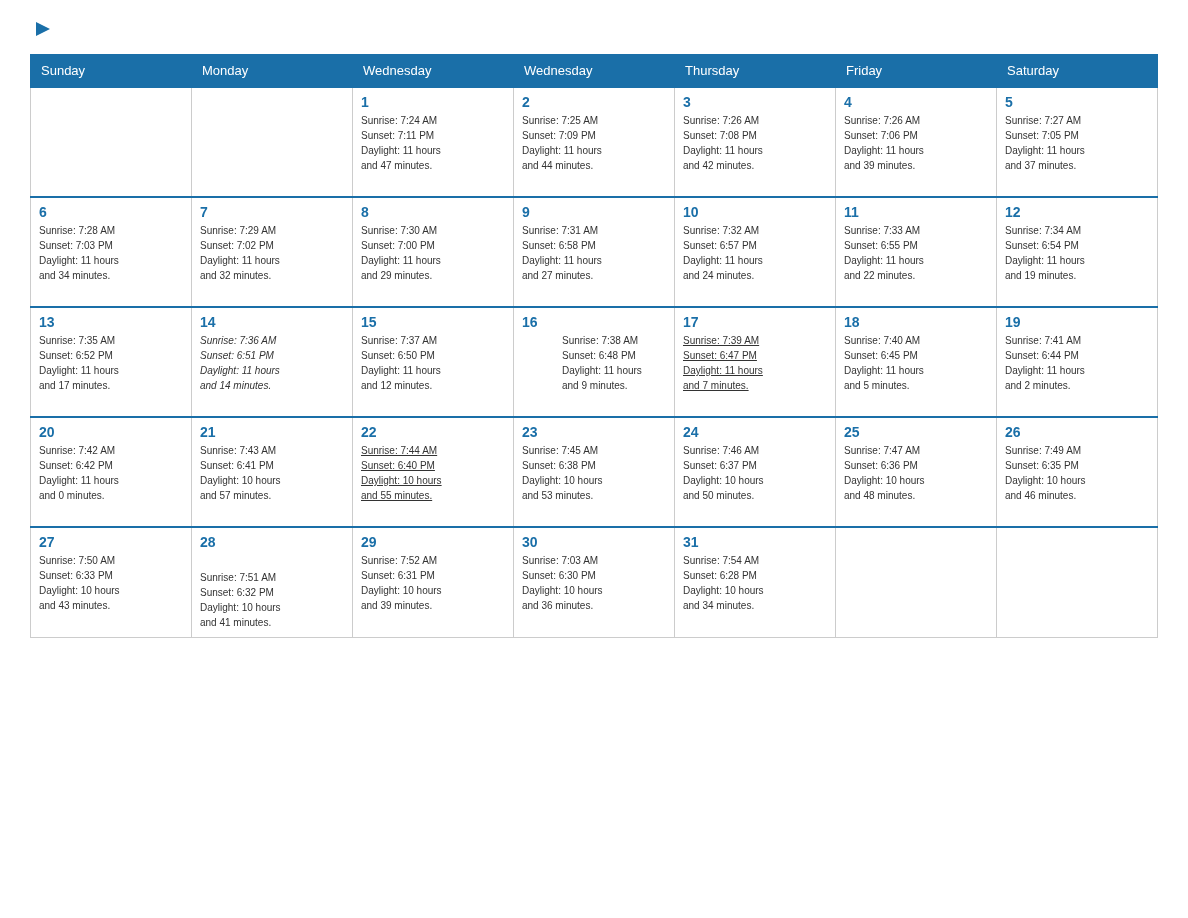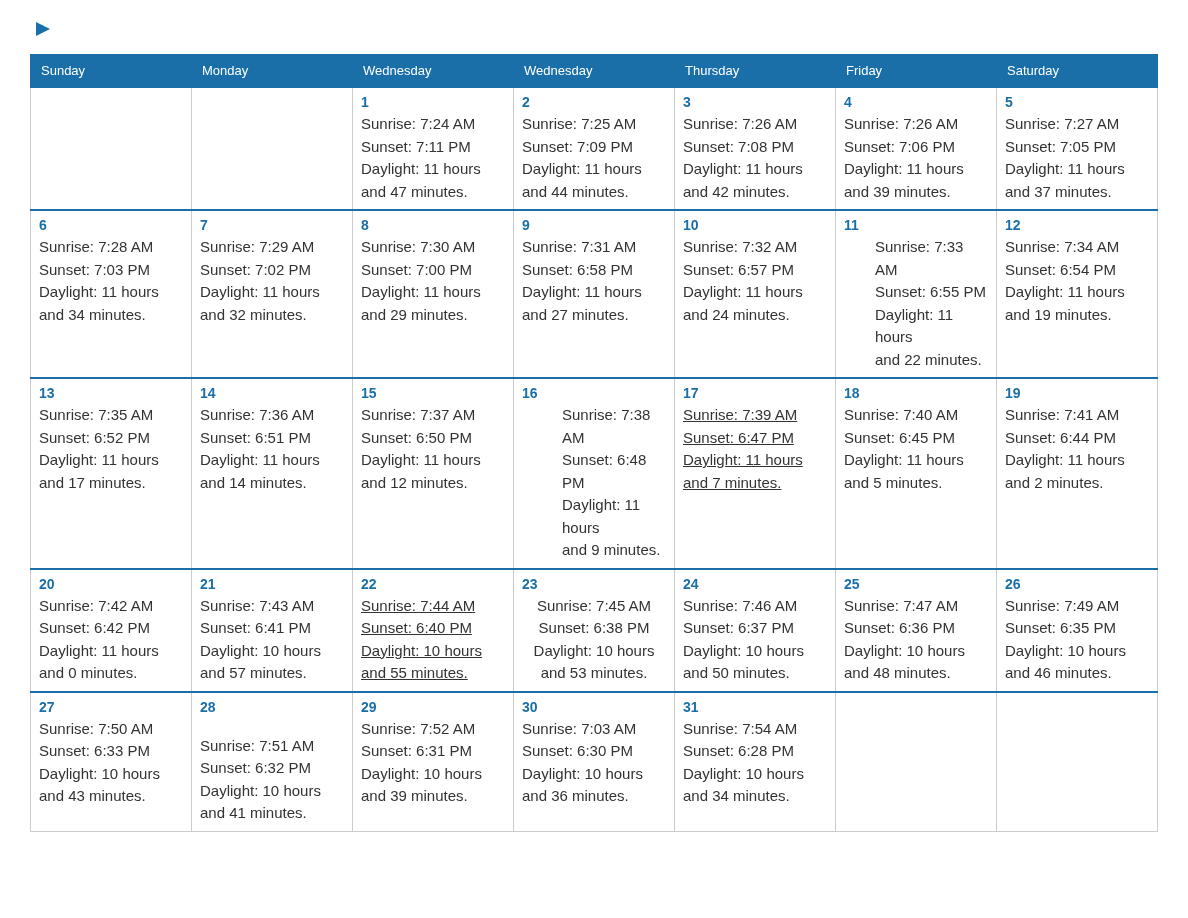--- a/index.html
+++ b/index.html
@@ -69,21 +69,21 @@
       height: 110px;
     }
     .day-number {
       font-size: 14px;
       font-weight: bold;
       color: #1a6fa8;
       display: block;
       margin-bottom: 3px;
     }
     .day-info {
-      font-size: 15px;
+      font-size: 10px;
       color: #333;
       line-height: 1.5;
     }
     .empty-cell {
       background: #fff;
     }
     tr.week-row td {
       border-top: 2px solid #1a6fa8;
     }
   </style>
@@ -194,21 +194,21 @@
         </td>
         <td>
           <span class="day-number">10</span>
           <div class="day-info" style="white-space: pre-line;">Sunrise: 7:32 AM
 Sunset: 6:57 PM
 Daylight: 11 hours
 and 24 minutes.</div>
         </td>
         <td>
           <span class="day-number">11</span>
-          <div class="day-info" style="white-space: pre-line; margin-left: 31px;">Sunrise: 7:33 AM
+          <div class="day-info" style="white-space: pre-line;">Sunrise: 7:33 AM
 Sunset: 6:55 PM
 Daylight: 11 hours
 and 22 minutes.</div>
         </td>
         <td>
           <span class="day-number">12</span>
           <div class="day-info" style="white-space: pre-line;">Sunrise: 7:34 AM
 Sunset: 6:54 PM
 Daylight: 11 hours
 and 19 minutes.</div>
@@ -217,21 +217,21 @@
       <tr class="week-row">
         <td>
           <span class="day-number">13</span>
           <div class="day-info" style="white-space: pre-line;">Sunrise: 7:35 AM
 Sunset: 6:52 PM
 Daylight: 11 hours
 and 17 minutes.</div>
         </td>
         <td>
           <span class="day-number">14</span>
-          <div class="day-info" style="white-space: pre-line;">Sunrise: 7:36 AM
+          <div class="day-info" style="white-space: pre-line; font-style: italic;">Sunrise: 7:36 AM
 Sunset: 6:51 PM
 Daylight: 11 hours
 and 14 minutes.</div>
         </td>
         <td>
           <span class="day-number">15</span>
           <div class="day-info" style="white-space: pre-line;">Sunrise: 7:37 AM
 Sunset: 6:50 PM
 Daylight: 11 hours
 and 12 minutes.</div>
@@ -282,21 +282,21 @@
         </td>
         <td>
           <span class="day-number">22</span>
           <div class="day-info" style="white-space: pre-line; text-decoration: underline;">Sunrise: 7:44 AM
 Sunset: 6:40 PM
 Daylight: 10 hours
 and 55 minutes.</div>
         </td>
         <td>
           <span class="day-number">23</span>
-          <div class="day-info" style="white-space: pre-line; text-align: center;">Sunrise: 7:45 AM
+          <div class="day-info" style="white-space: pre-line;">Sunrise: 7:45 AM
 Sunset: 6:38 PM
 Daylight: 10 hours
 and 53 minutes.</div>
         </td>
         <td>
           <span class="day-number">24</span>
           <div class="day-info" style="white-space: pre-line;">Sunrise: 7:46 AM
 Sunset: 6:37 PM
 Daylight: 10 hours
 and 50 minutes.</div>

